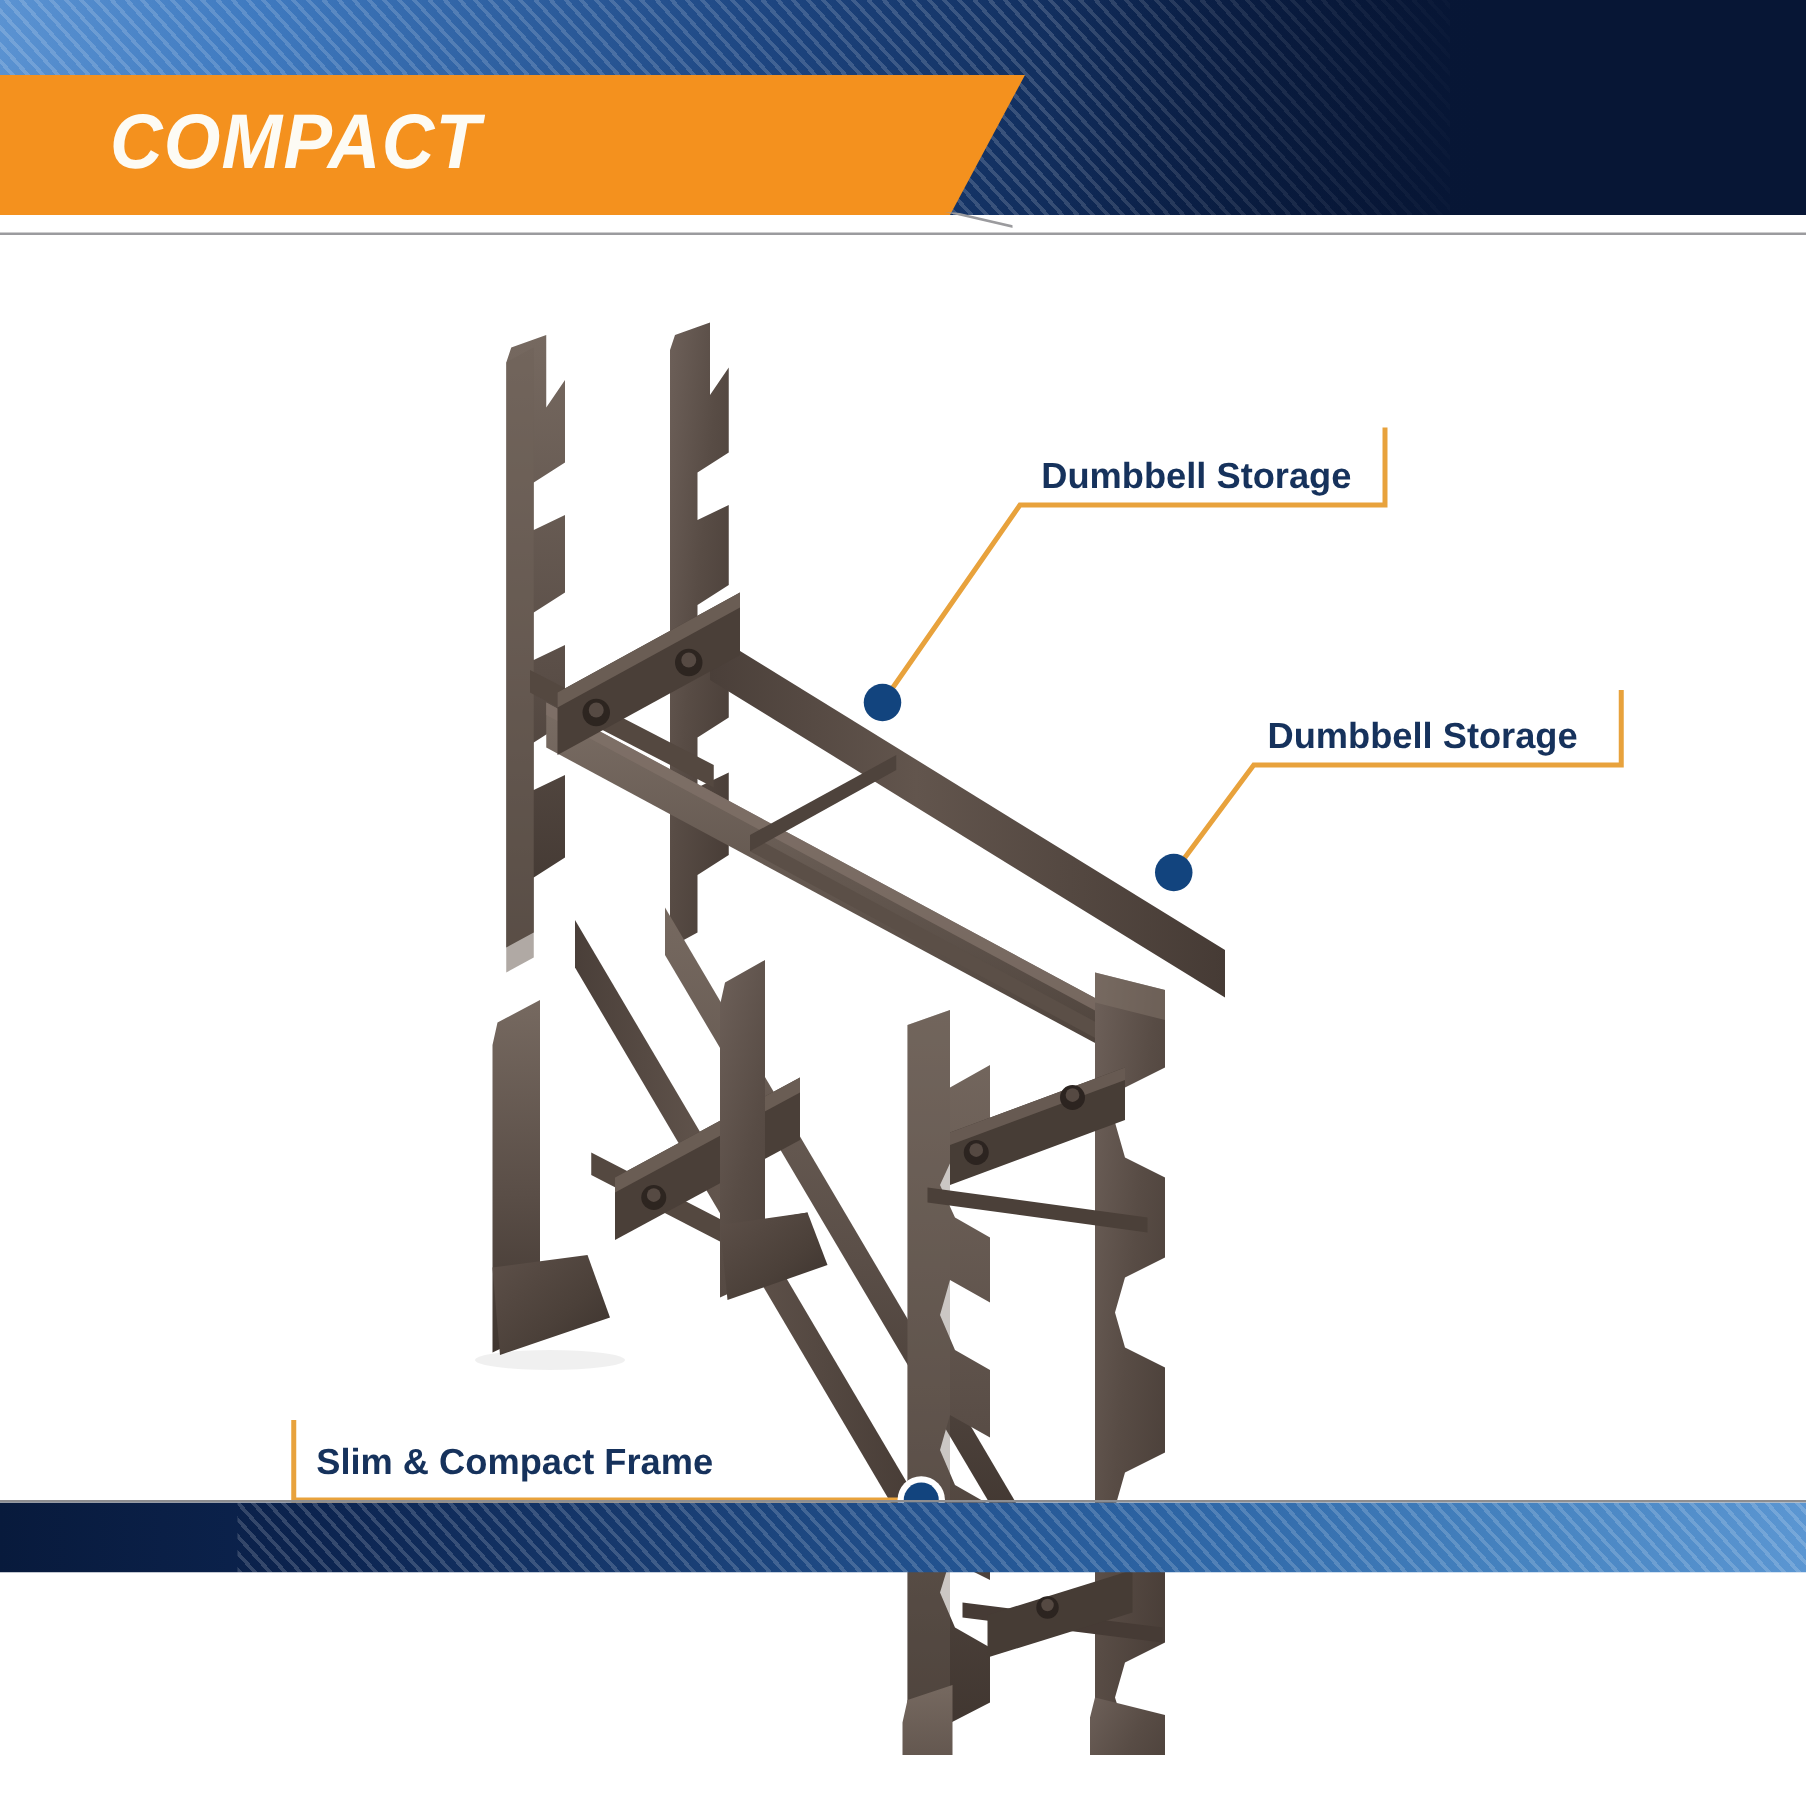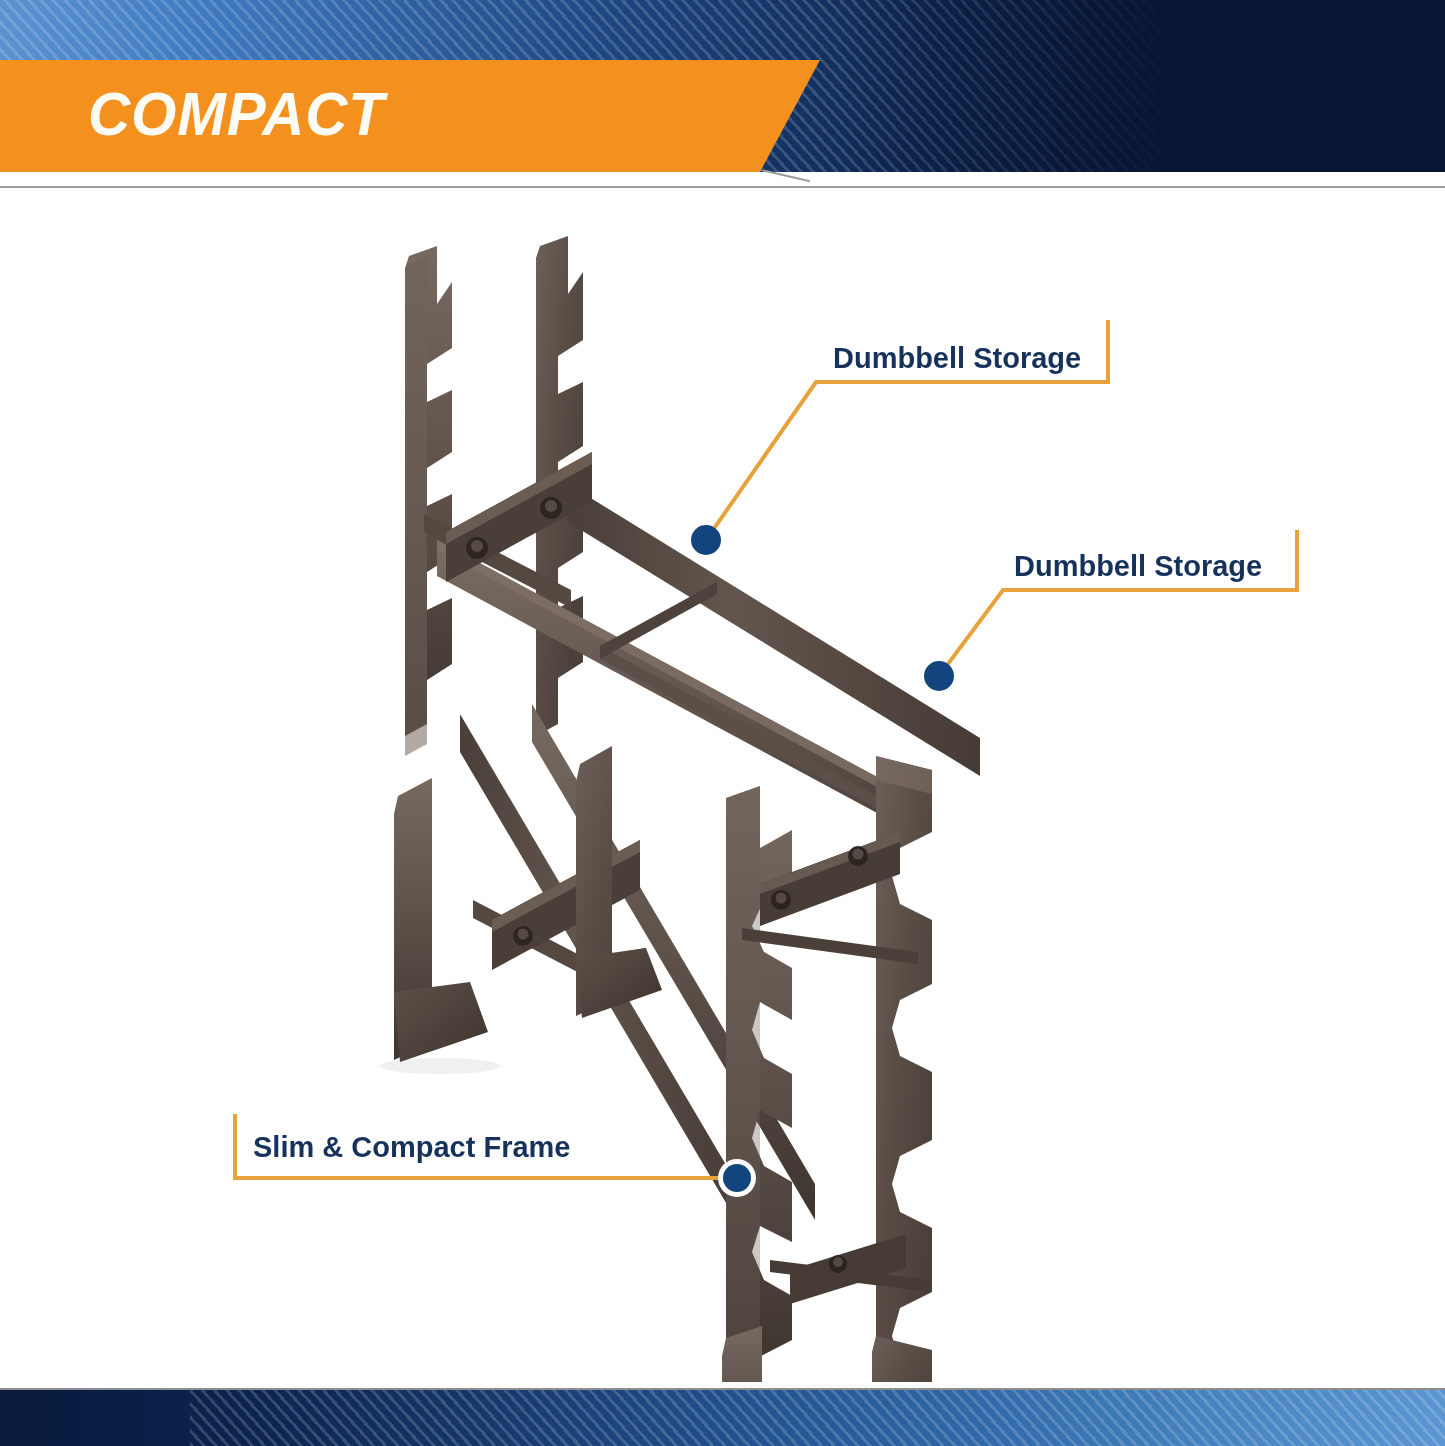--- a/index.html
+++ b/index.html
@@ -4,21 +4,21 @@
 <style>
   html,body{margin:0;padding:0;}
   body{
     width:1445px;height:1446px;
     background:#ffffff;
     font-family:"Liberation Sans","DejaVu Sans",sans-serif;
     overflow:hidden;
     position:relative;
   }
 
-  .stage{position:absolute;inset:0;width:1445px;height:1446px;}
+  .stage{position:absolute;inset:0;width:1445px;height:1258px;}
 
   
   .header-band{
     position:absolute;left:0;top:0;width:1445px;height:172px;
     overflow:hidden;
   }
   .header-grad{
     position:absolute;inset:0;
     background:linear-gradient(100deg,#5b93d2 0%,#3f7ac0 14%,#1d4580 42%,#0d2550 64%,#08183a 78%,#071635 100%);
   }
@@ -94,21 +94,21 @@
       rgba(255,255,255,0.00) 3px,
       rgba(255,255,255,0.00) 9px);
   }
   .footer-topline{
     position:absolute;left:0;bottom:56px;width:1445px;height:0;
     border-top:2px solid #8d8d90;
   }
 
   
   .artboard{
-    position:absolute;left:0;top:184px;width:1445px;height:1198px;
+    position:absolute;left:0;top:206px;width:1445px;height:1198px;
   }
   .artboard svg{display:block;width:1445px;height:1198px;}
 
   .callout-text{
     font-family:"Liberation Sans","DejaVu Sans",sans-serif;
     font-size:29px;font-weight:bold;fill:#16325c;
   }
 </style>
 </head>
 <body>

